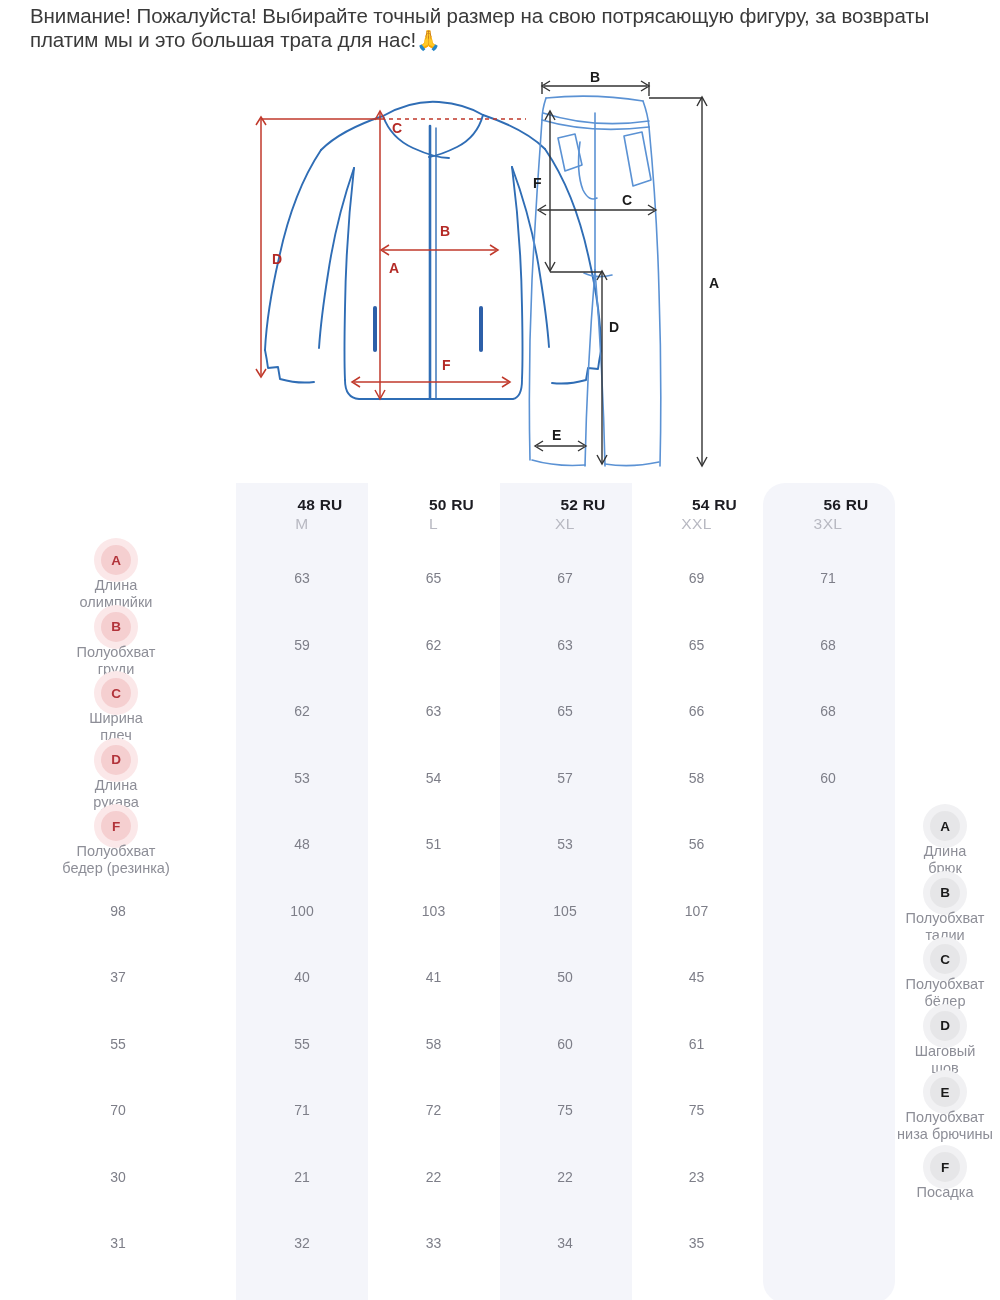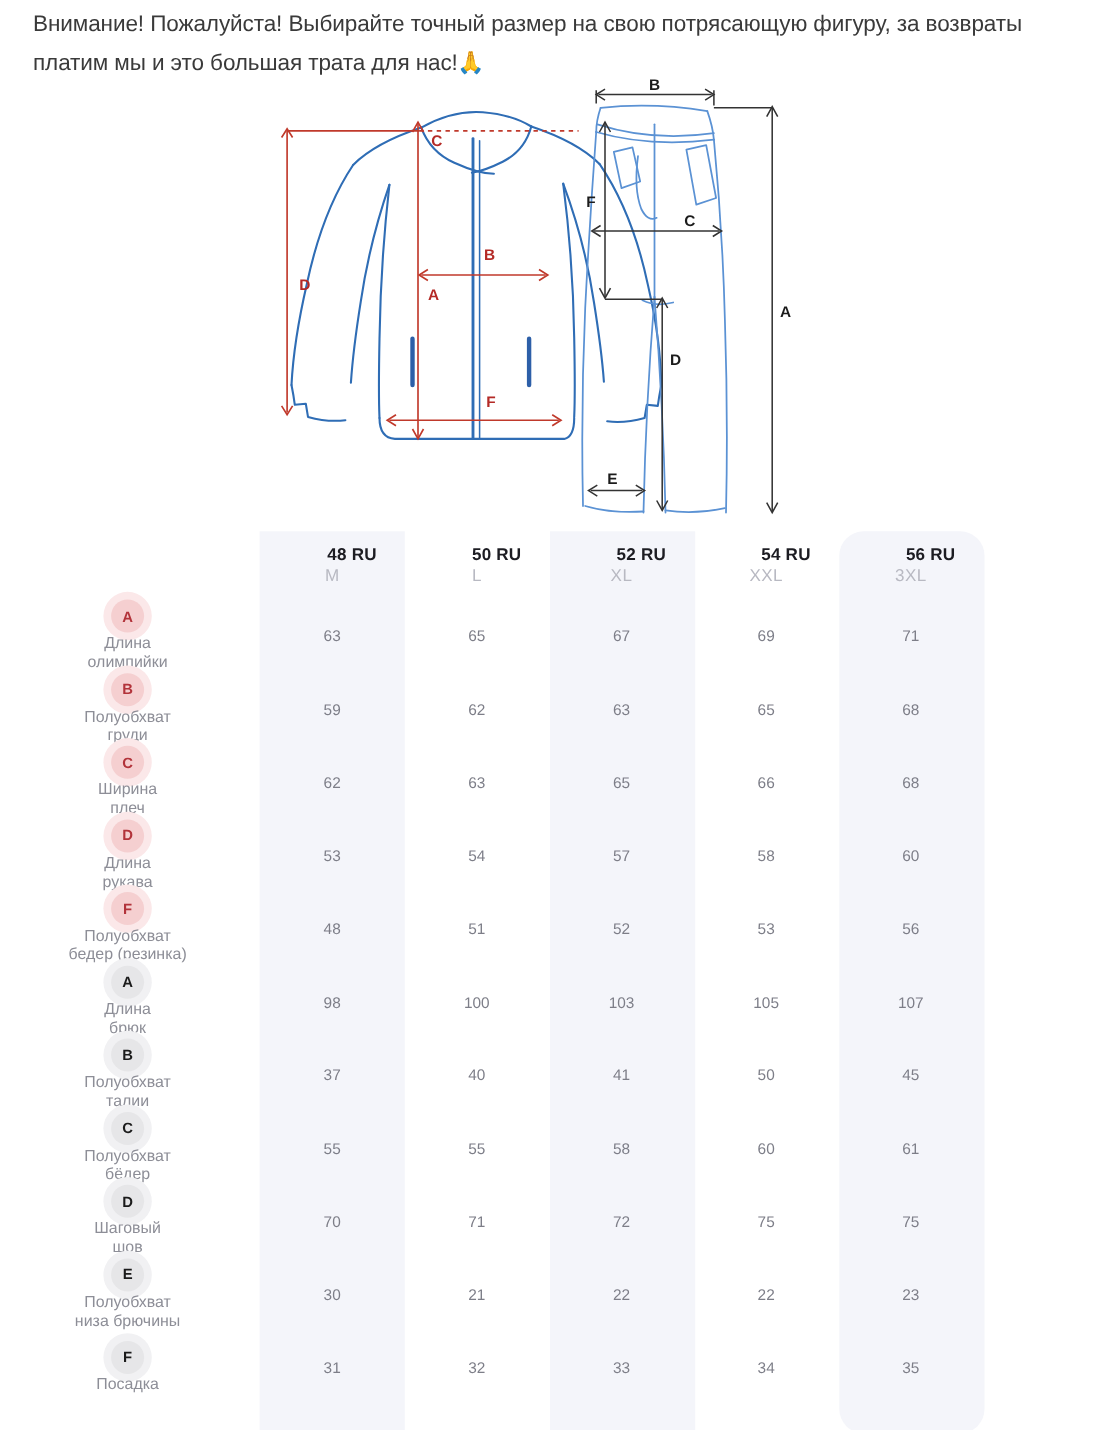--- a/index.html
+++ b/index.html
@@ -11,21 +11,21 @@
     overflow: hidden;
   }
   .page { position: relative; width: 1000px; height: 1300px; }
 
   
   .notice {
     position: absolute;
     left: 30px; top: 4px;
     width: 945px;
     font-size: 20.5px;
-    line-height: 36px;
+    line-height: 24px;
     color: #3a3a3a;
     letter-spacing: -0.1px;
   }
   .notice .emoji { font-size: 20px; }
 
   
   .diagram {
     position: absolute;
     left: 250px; top: 70px;
     width: 520px; height: 405px;
@@ -288,21 +288,20 @@
         <div class="valcell">58</div>
         <div class="valcell">60</div>
         <div></div>
         <div class="labelcell">
           <div class="badge red">F</div>
           <div class="lbltext">Полуобхват
 бедер (резинка)</div>
         </div>
         <div class="valcell">48</div>
         <div class="valcell">51</div>
-        <div class="valcell">52</div>
         <div class="valcell">53</div>
         <div class="valcell">56</div>
         <div></div>
         <div class="labelcell">
           <div class="badge gray">A</div>
           <div class="lbltext">Длина
 брюк</div>
         </div>
         <div class="valcell">98</div>
         <div class="valcell">100</div>

